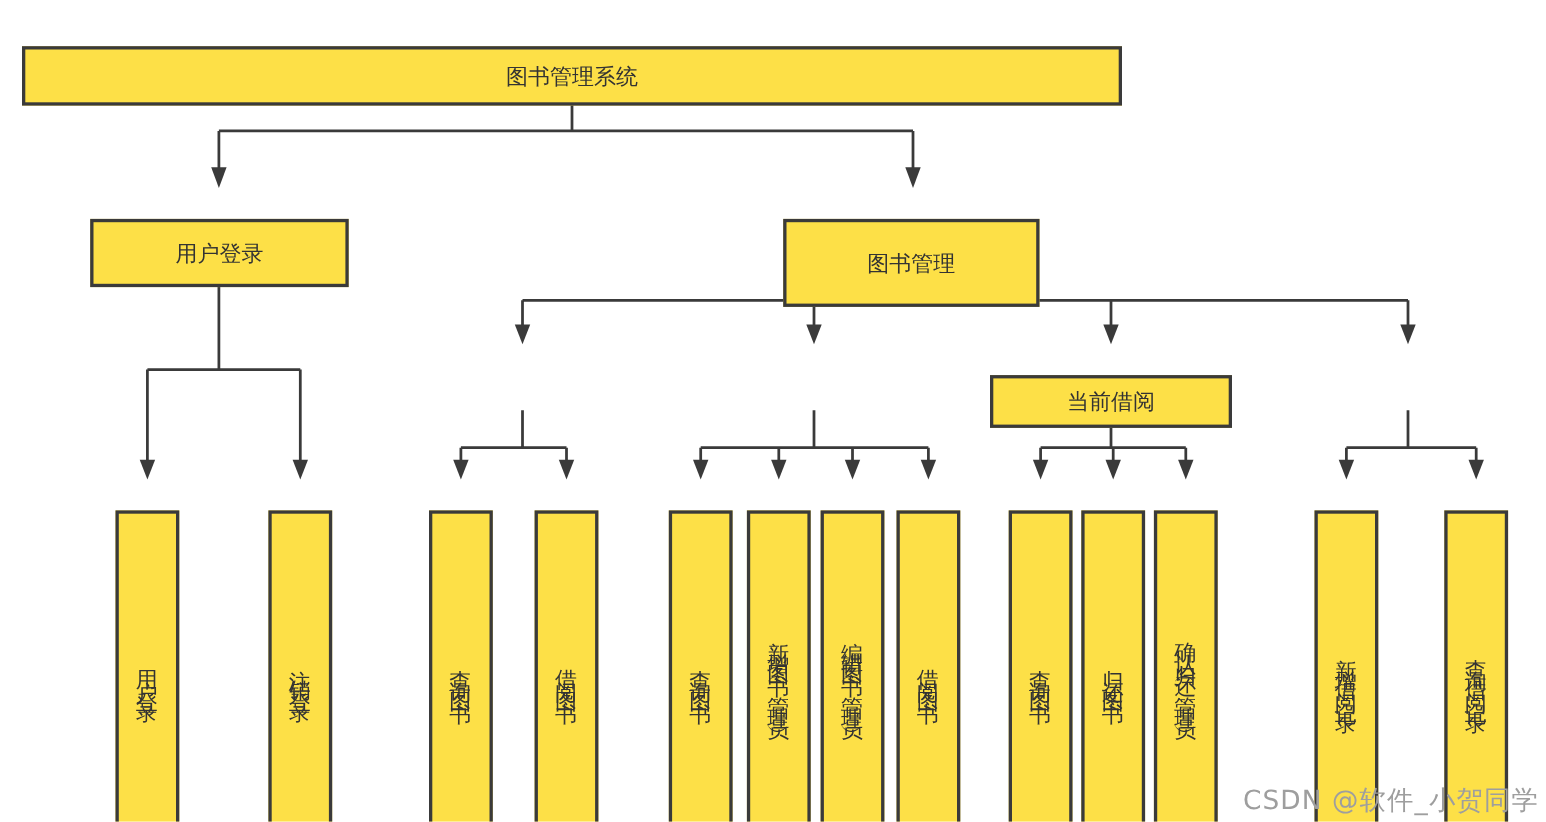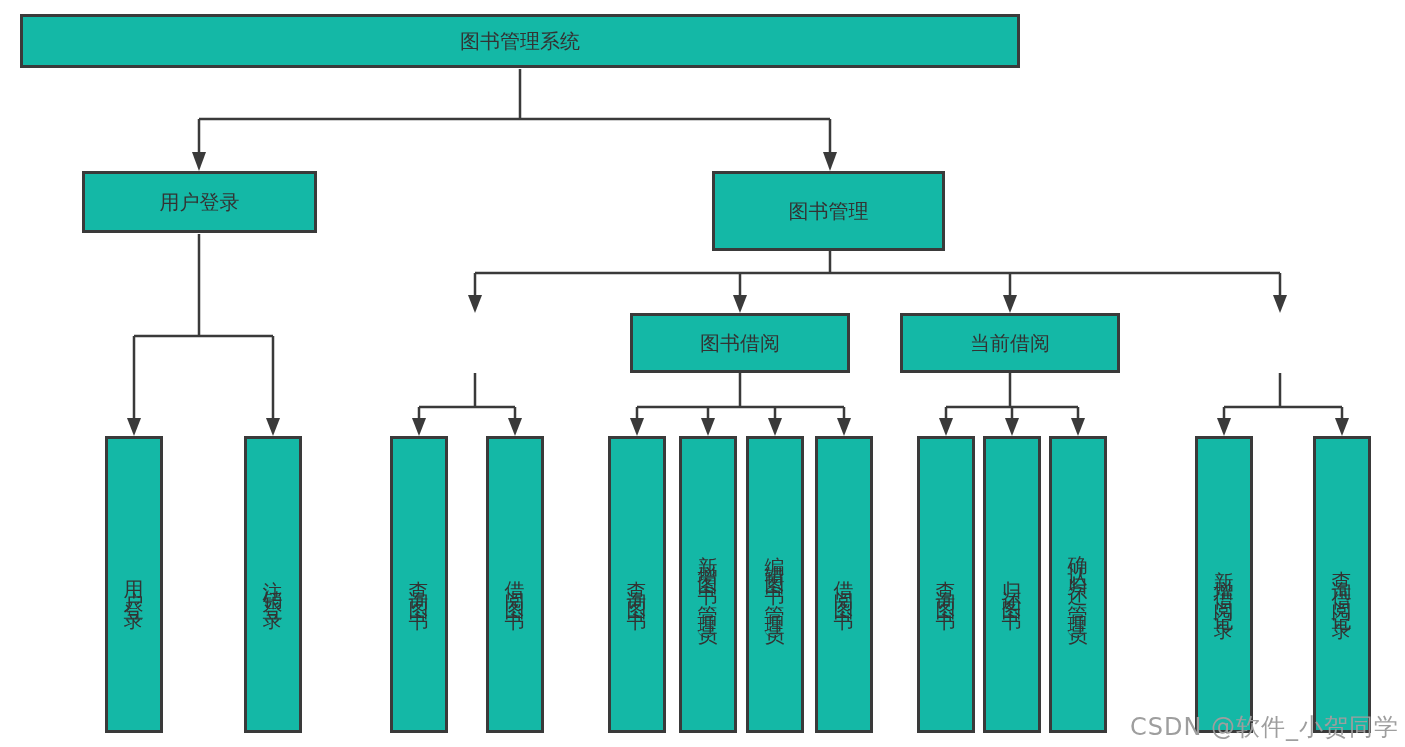--- a/index.html
+++ b/index.html
@@ -19,28 +19,29 @@
   .connectors{
     position:absolute;left:0;top:0;width:1405px;height:747px;
     pointer-events:none;
   }
   .connectors path{stroke:var(--line);stroke-width:2.5;fill:none;}
   .connectors polygon{fill:var(--line);stroke:none;}
   .box{
     position:absolute;
     box-sizing:border-box;
     border:3px solid var(--line);
-    background:#14b8a6;
+    background:#fde047;
     display:flex;
     align-items:center;
     justify-content:center;
     color:var(--text);
     font-size:20px;
     line-height:1.2;
     white-space:nowrap;
+    margin-top:28px;
   }
   .box.v{
     width:58px;height:297px;
     writing-mode:vertical-rl;
     letter-spacing:10px;
     white-space:normal;
   }
   .watermark{
     position:absolute;
     top:711px;right:6px;
@@ -96,22 +97,21 @@
       <polygon points="1217,418 1231,418 1224,436"></polygon>
       <polygon points="1335,418 1349,418 1342,436"></polygon>
     </g>
   </svg>
 
   <div class="box" style="left:20px;top:14px;width:1000px;height:54px">图书管理系统</div>
 
   <div class="box" style="left:82px;top:171px;width:235px;height:62px">用户登录</div>
   <div class="box" style="left:712px;top:171px;width:233px;height:80px">图书管理</div>
 
-  <div class="box" style="left:630px;top:313px;width:220px;height:60px">图书借阅</div>
-  <div class="box" style="left:900px;top:313px;width:220px;height:60px">当前借阅</div>
+  <div class="box" style="left:900px;top:313px;width:220px;height:48px">当前借阅</div>
 
   <div class="box v" style="left:105px;top:436px">用户登录</div>
   <div class="box v" style="left:244px;top:436px">注销登录</div>
 
   <div class="box v" style="left:390px;top:436px">查询图书</div>
   <div class="box v" style="left:486px;top:436px">借阅图书</div>
 
   <div class="box v" style="left:608px;top:436px">查询图书</div>
   <div class="box v" style="left:679px;top:436px">新增图书（管理员）</div>
   <div class="box v" style="left:746px;top:436px">编辑图书（管理员）</div>

